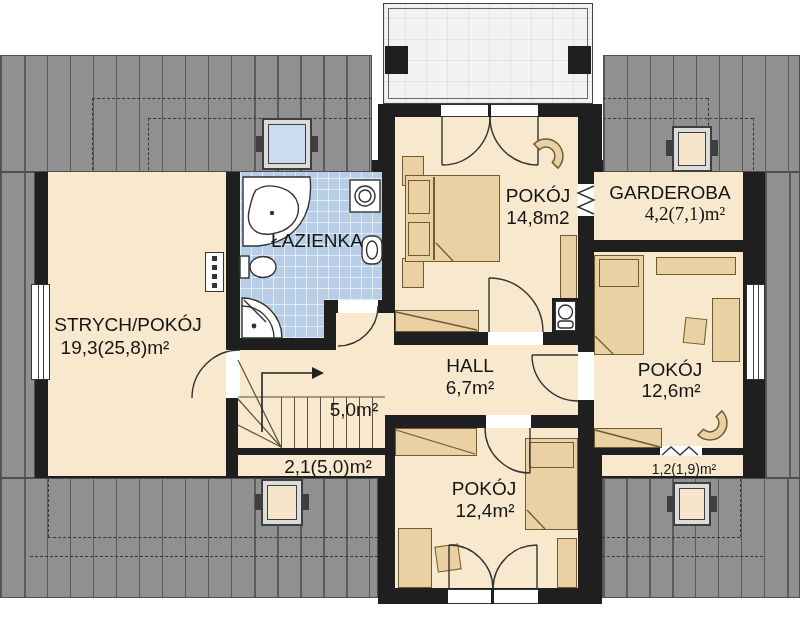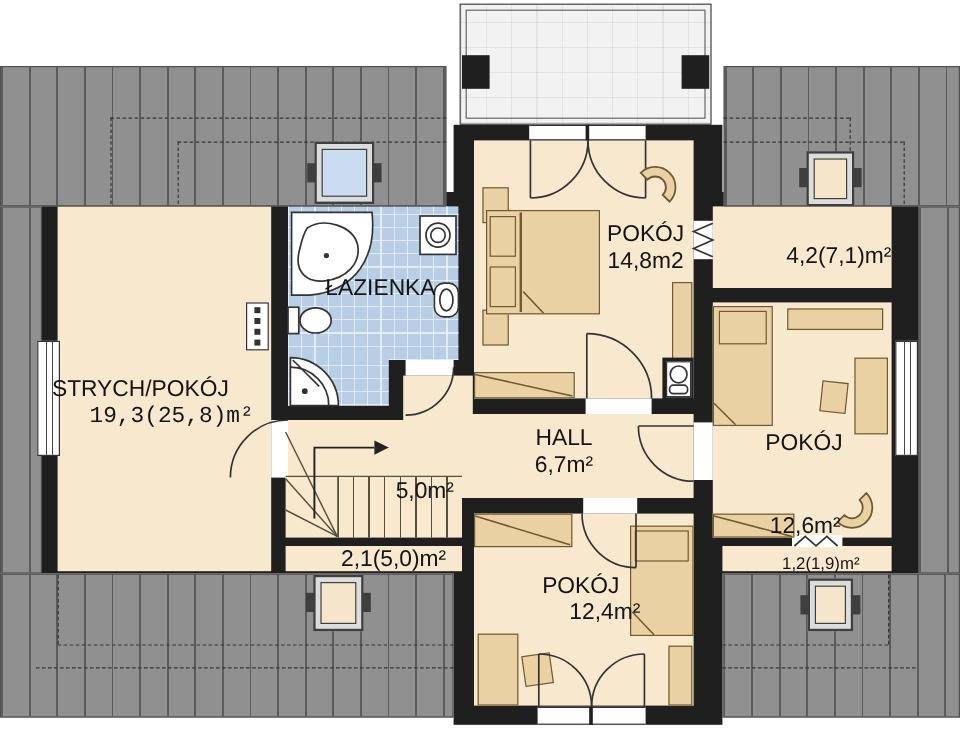--- a/index.html
+++ b/index.html
@@ -244,36 +244,37 @@
       <path d="M 595 336 L 613 354"></path>
       <path d="M 527 510 L 545 529"></path>
     </g>
 
     <g fill="#ead1a3" stroke="#6e5a33" stroke-width="1.5">
       <path transform="translate(553,149) rotate(-135)" d="M -17 -10 A 17 17 0 1 0 17 -10 L 9 -10 A 9 9 0 1 1 -9 -10 Z"></path>
       <path transform="translate(717,430) rotate(-45)" d="M -17 -10 A 17 17 0 1 0 17 -10 L 9 -10 A 9 9 0 1 1 -9 -10 Z"></path>
     </g>
   </svg>
 
-  <div class="lbl" style="left:117px;top:314px;text-align:right;">STRYCH/POKÓJ</div>
-  <div class="lbl" style="left:143px;top:337px;font-family:Liberation Mono, monospace;">19,3(25,8)m²</div>
+  <div class="lbl" style="left:128px;top:314px;text-align:right;">STRYCH/POKÓJ</div>
+  <div class="lbl" style="left:115px;top:337px;">19,3(25,8)m²</div>
 
   <div class="lbl" style="left:317px;top:230px;">ŁAZIENKA</div>
 
   <div class="lbl" style="left:538px;top:185px;">POKÓJ</div>
   <div class="lbl" style="left:538px;top:207px;">14,8m2</div>
 
-  <div class="lbl" style="left:699px;top:203px;">4,2(7,1)m²</div>
+  <div class="lbl" style="left:670px;top:182px;">GARDEROBA</div>
+  <div class="lbl" style="left:685px;top:203px;font-family:Liberation Serif, serif;">4,2(7,1)m²</div>
 
   <div class="lbl" style="left:670px;top:359px;">POKÓJ</div>
-  <div class="lbl" style="left:671px;top:380px;margin-top:48px;">12,6m²</div>
+  <div class="lbl" style="left:671px;top:380px;">12,6m²</div>
 
   <div class="lbl" style="left:470px;top:355px;">HALL</div>
   <div class="lbl" style="left:470px;top:377px;">6,7m²</div>
 
   <div class="lbl" style="left:484px;top:478px;">POKÓJ</div>
-  <div class="lbl" style="left:504px;top:500px;">12,4m²</div>
+  <div class="lbl" style="left:485px;top:500px;">12,4m²</div>
 
   <div class="lbl" style="left:354px;top:399px;">5,0m²</div>
   <div class="lbl" style="left:328px;top:456px;">2,1(5,0)m²</div>
   <div class="lbl small" style="left:684px;top:462px;">1,2(1,9)m²</div>
 
 </div>
 
 </body></html>

